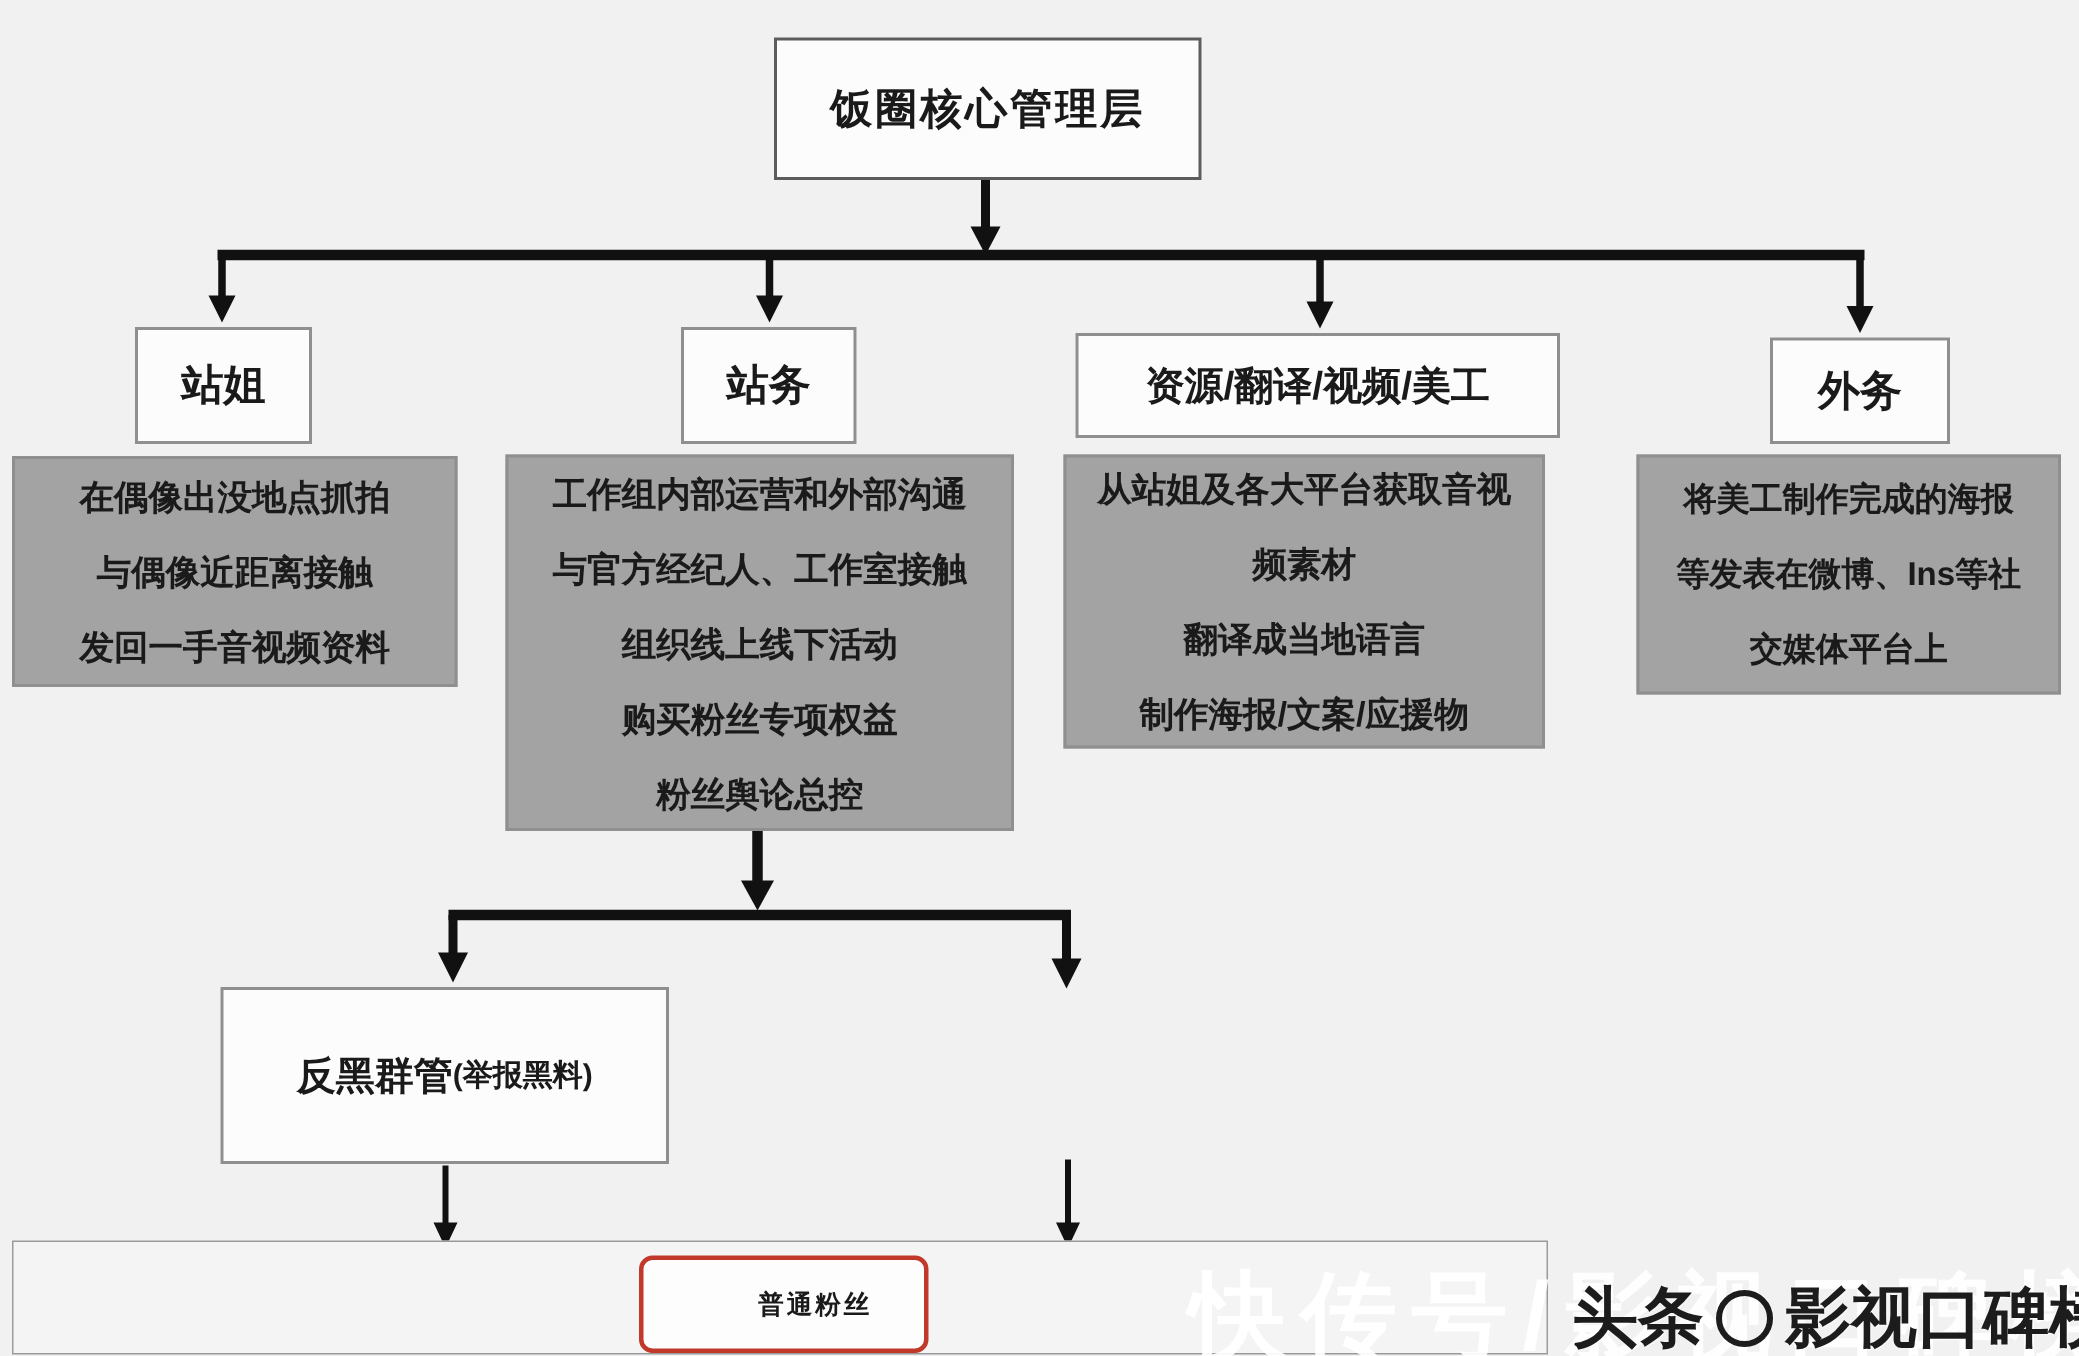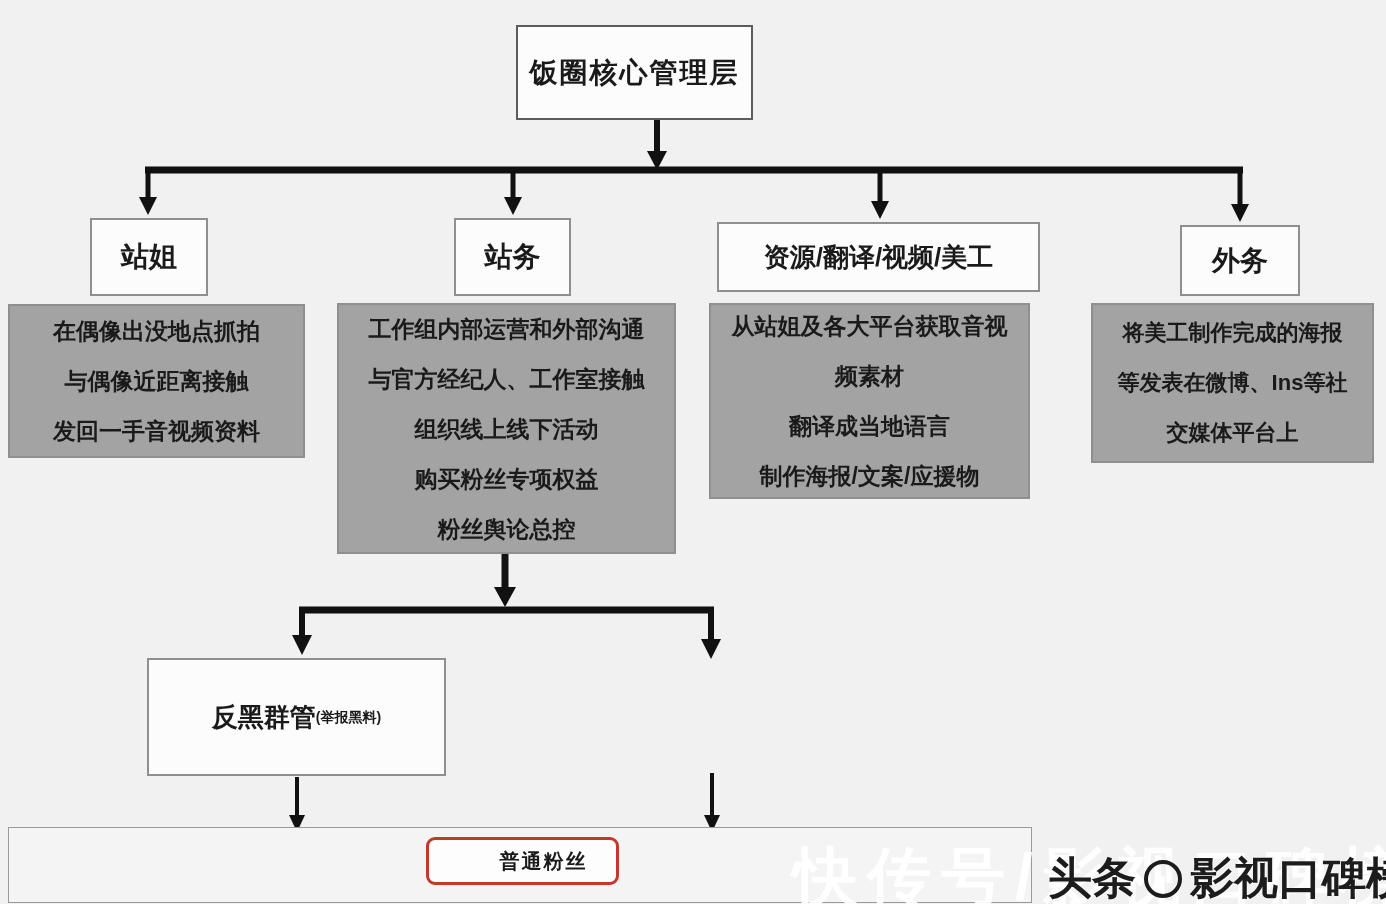--- a/index.html
+++ b/index.html
@@ -9,21 +9,21 @@
     font-family:"Liberation Sans","DejaVu Sans",sans-serif;
     color:#1a1a1a;
   }
   .stage{position:absolute;left:0;top:0;width:1386px;height:904px;}
   svg.connectors{position:absolute;left:0;top:0;pointer-events:none;}
   .box{
     position:absolute;background:#fcfcfc;border:2px solid #8f8f8f;
     box-sizing:border-box;display:flex;align-items:center;justify-content:center;
     font-weight:700;text-align:center;
   }
-  .root-box{left:516px;top:25px;width:237px;height:95px;font-size:28px;border-color:#5c5c5c;letter-spacing:2px;}
+  .root-box{left:516px;top:25px;width:285px;height:95px;font-size:28px;border-color:#5c5c5c;letter-spacing:2px;}
   .t1{left:90px;top:218px;width:118px;height:78px;font-size:28px;}
   .t2{left:454px;top:218px;width:117px;height:78px;font-size:28px;}
   .t3{left:717px;top:222px;width:323px;height:70px;font-size:26px;}
   .t4{left:1180px;top:225px;width:120px;height:71px;font-size:28px;}
   .desc{
     position:absolute;background:#a3a3a3;border:2px solid #8f8f8f;box-sizing:border-box;
     display:flex;flex-direction:column;align-items:center;justify-content:center;
     font-weight:700;text-align:center;font-size:23px;
   }
   .desc .dline{line-height:50px;white-space:nowrap;}
@@ -32,30 +32,30 @@
   .d3{left:709px;top:303px;width:321px;height:196px;}
   .d4{left:1091px;top:303px;width:283px;height:160px;font-size:22px;align-items:center;}
   .group{
     position:absolute;background:#fcfcfc;border:2px solid #8f8f8f;box-sizing:border-box;
     display:flex;flex-direction:row;align-items:center;justify-content:center;
     font-weight:700;text-align:center;
   }
   .g1{left:147px;top:658px;width:299px;height:118px;}
   .g2{left:564px;top:662px;width:315px;height:110px;}
   .group .gtitle{font-size:26px;line-height:44px;}
-  .group .gnote{font-size:14px;line-height:36px;}
+  .group .gnote{font-size:20px;line-height:36px;}
   .bottom-bar{
     position:absolute;left:8px;top:827px;width:1024px;height:76px;
     background:#f4f4f4;border:1px solid #9a9a9a;box-sizing:border-box;
   }
   .fan-red{
-    position:absolute;left:426px;top:837px;width:193px;height:48px;
+    position:absolute;left:426px;top:837px;width:193px;height:65px;
     background:#fdfdfd;border:3px solid #c0392b;border-radius:9px;box-sizing:border-box;
     display:flex;align-items:center;justify-content:center;
-    font-size:20px;font-weight:700;letter-spacing:2px;padding-left:42px;
+    font-size:17px;font-weight:700;letter-spacing:2px;padding-left:42px;
   }
   .wm-light{
     position:absolute;left:793px;top:834px;
     font-size:64px;font-weight:700;letter-spacing:10px;white-space:nowrap;
     color:rgba(255,255,255,0.92);
   }
   .wm-dark{
     position:absolute;left:1048px;top:849px;display:flex;align-items:center;gap:8px;
     font-size:44px;font-weight:700;white-space:nowrap;
     color:#1c1c1c;text-shadow:0 0 2px rgba(255,255,255,0.65),1px 1px 0 rgba(255,255,255,0.35);

